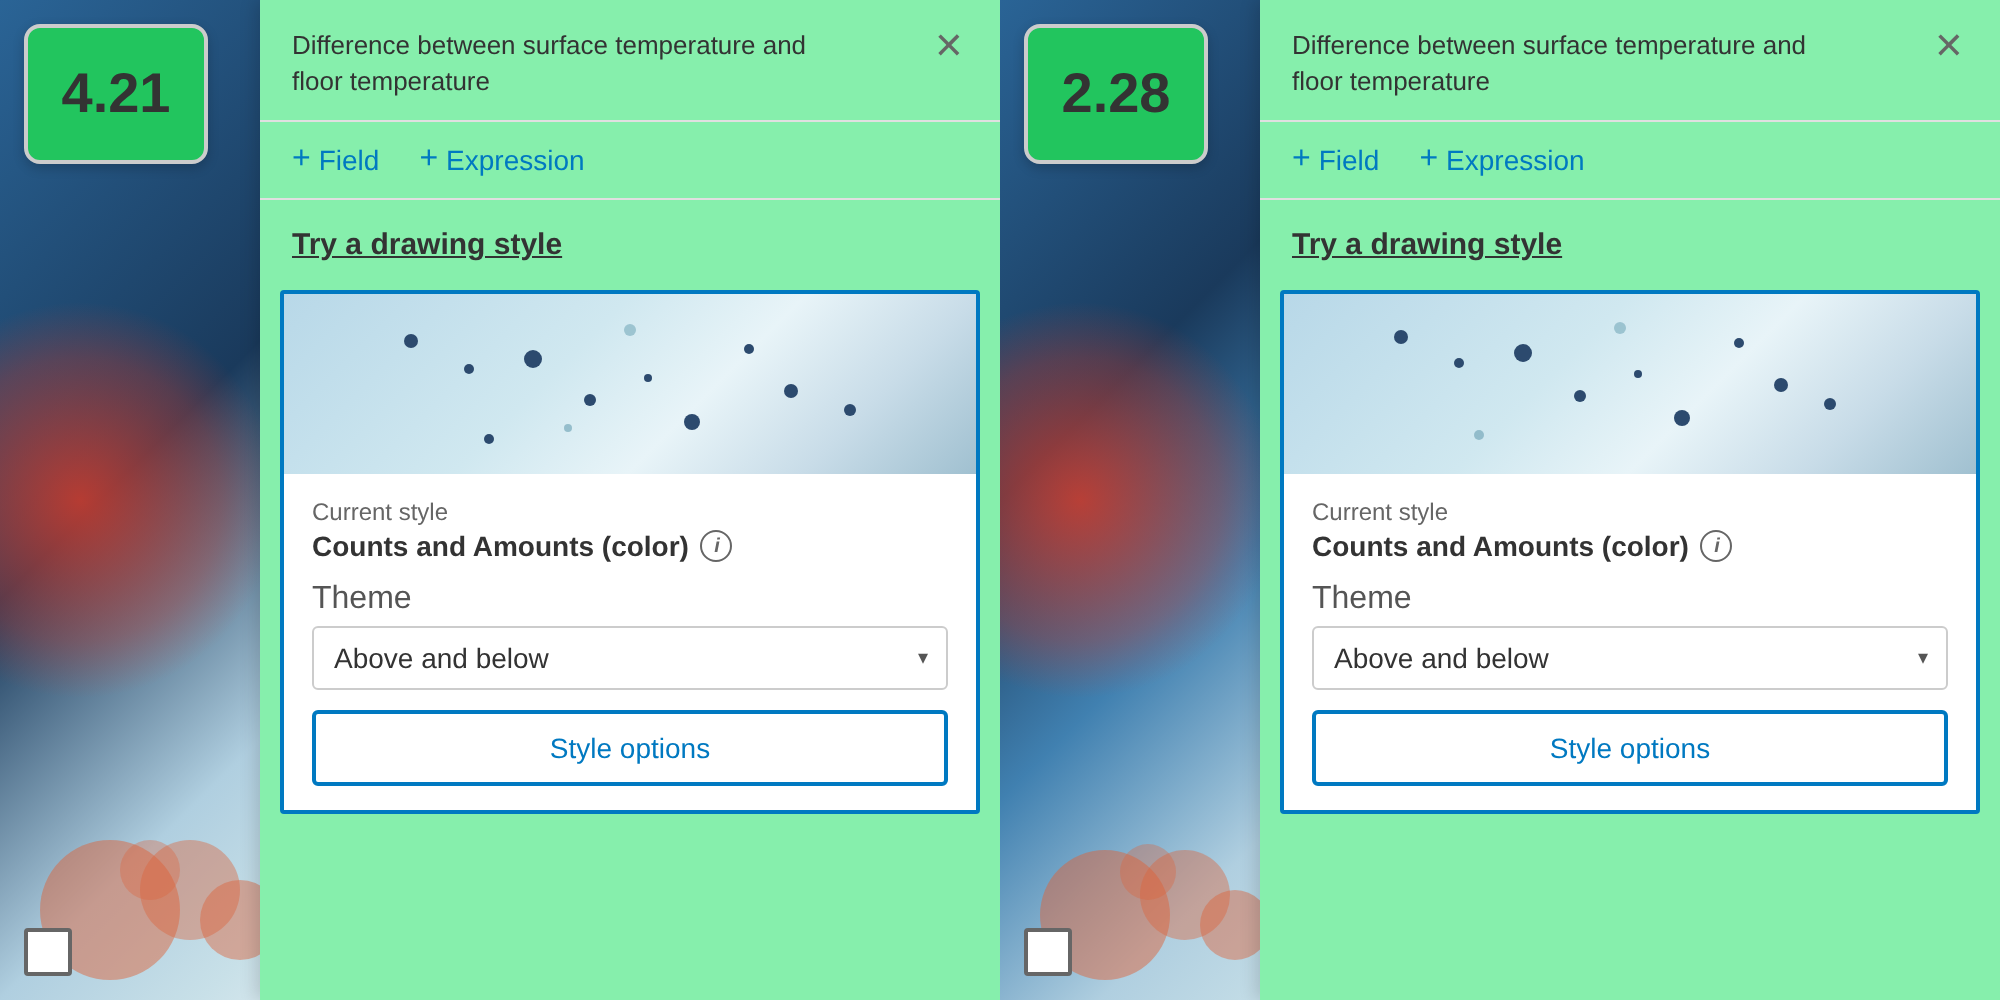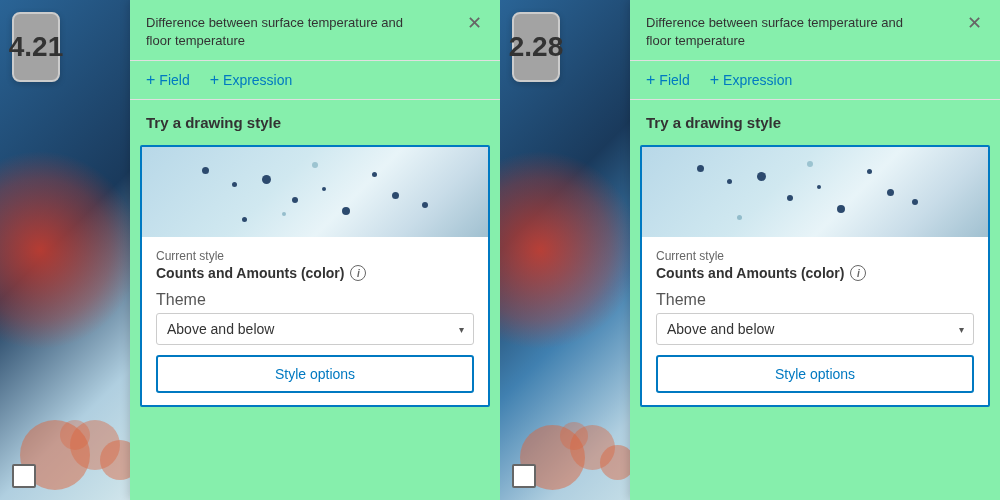--- a/index.html
+++ b/index.html
@@ -69,23 +69,23 @@
       display: flex;
       flex-direction: column;
       box-shadow: -2px 0 8px rgba(0,0,0,0.15);
     }
 
     
     .number-badge {
       position: absolute;
       top: 12px;
       left: 12px;
-      width: 48px;
+      width: 92px;
       height: 70px;
-      background: #a3a3a3;
+      background: #22c55e;
       border-radius: 8px;
       border: 2px solid #ccc;
       display: flex;
       align-items: center;
       justify-content: center;
       font-size: 28px;
       font-weight: bold;
       color: #333;
       z-index: 20;
       box-shadow: 0 2px 6px rgba(0,0,0,0.2);
@@ -163,20 +163,21 @@
       flex: 1;
       overflow-y: auto;
       padding: 0;
     }
 
     .section-title {
       font-size: 15px;
       font-weight: 600;
       color: #333;
       padding: 14px 16px 10px 16px;
+      text-decoration: underline;
     }
 
     
     .style-card {
       margin: 4px 10px;
       border: 2px solid #0079c1;
       border-radius: 2px;
       overflow: hidden;
       background: #fff;
     }

